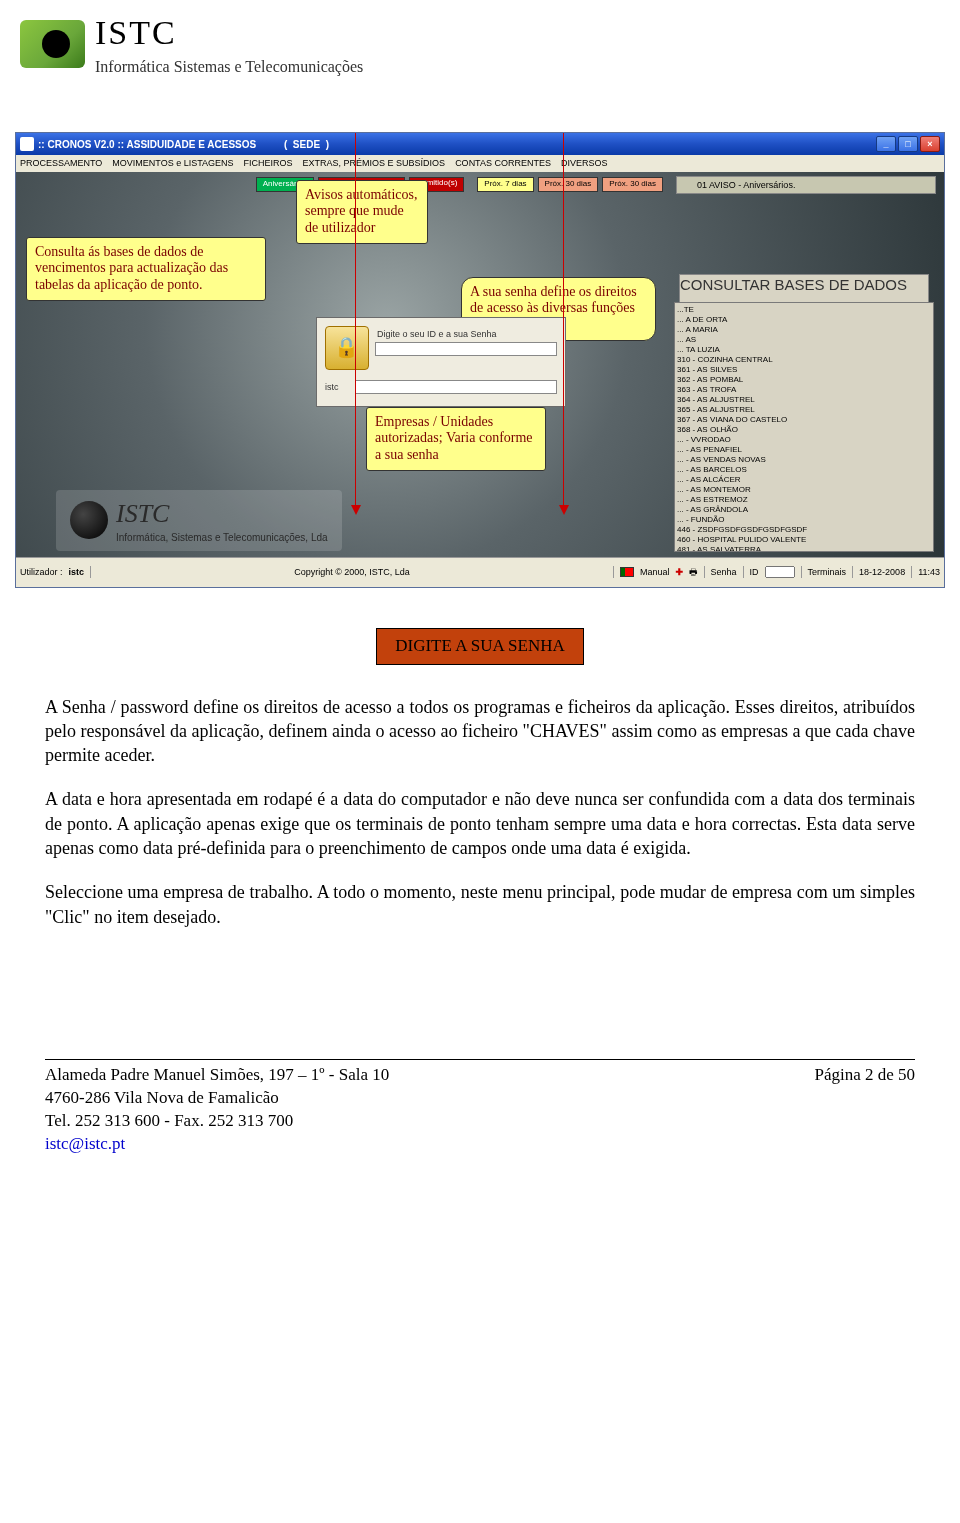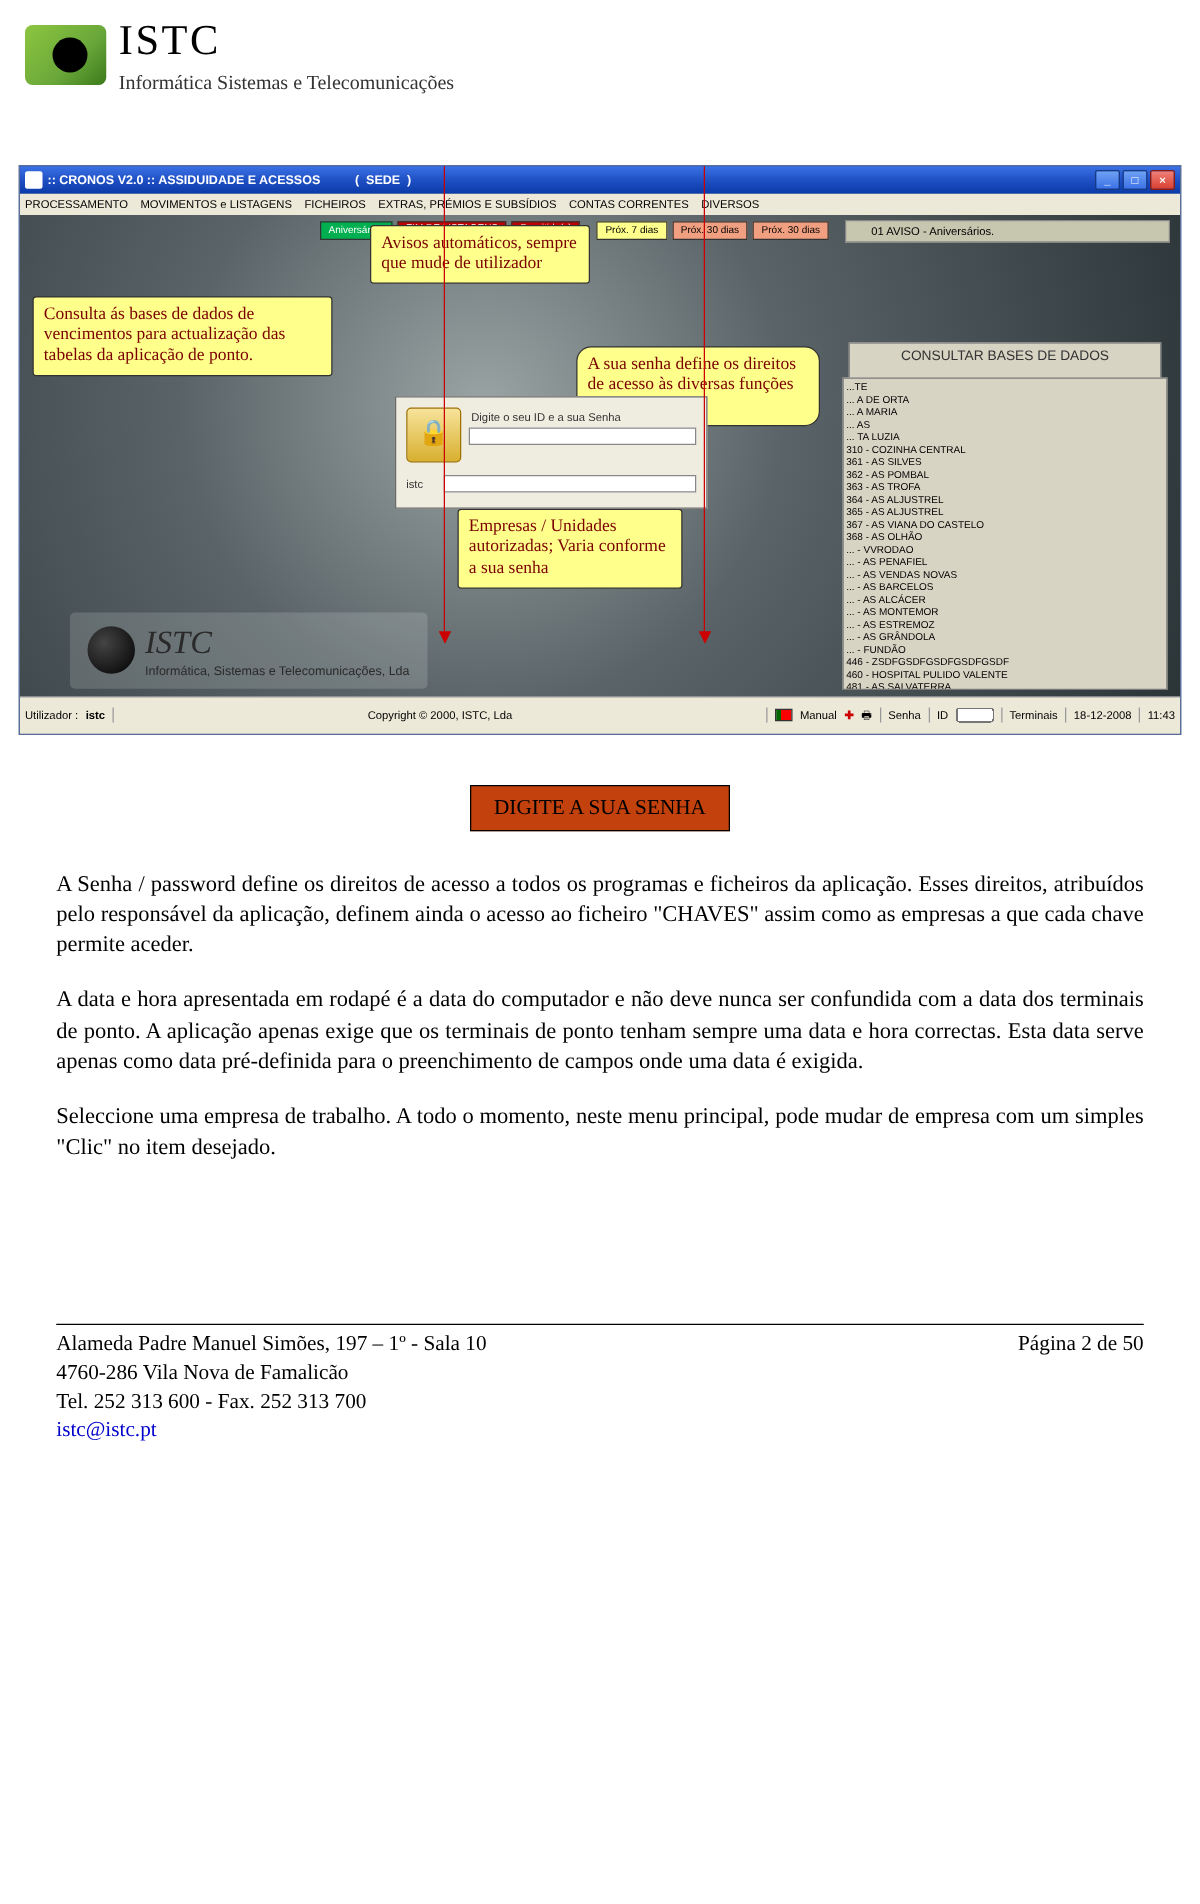--- a/index.html
+++ b/index.html
@@ -101,21 +101,21 @@
   .badge.green { background: #00b050; color:#fff; }
   .badge.red { background: #c00000; color:#fff; text-align:center; line-height:1.0;}
   .aviso-line {
     background: #c7c7b0; color:#000; font-size:9px; padding:2px 20px;
     width: 260px; text-align:left; border:1px solid #888;
   }
   .consultar-btn {
     position: absolute; top: 102px; right: 15px;
     width: 250px; height: 32px;
     background: #d8d4c4; border:1px solid #888;
-    font-size: 11px; text-align:center; line-height:20px; color:#333;
+    font-size: 15px; line-height:20px; color:#333;
   }
   .login-box {
     position: absolute; top: 145px; left: 300px;
     width: 250px; height: 90px;
     background: #efece0; border: 1px solid #6b6b6b;
     padding: 4px;
   }
   .login-box .hdr { font-size: 9px; color:#333; padding:2px; }
   .login-box .body { display:flex; gap:6px; align-items:flex-start; padding:4px;}
   .lock-icon {
@@ -245,21 +245,21 @@
         <span class="badge">Próx. 7 dias</span>
         <span class="badge" style="background:#f0a080">Próx. 30 dias</span>
         <span class="badge" style="background:#f0a080">Próx. 30 dias</span>
       </div>
       <div class="aviso-line">01 AVISO - Aniversários.</div>
     </div>
 
     <div class="consultar-btn">CONSULTAR BASES DE DADOS</div>
 
     <div class="callout" style="top:65px; left:10px; width:240px">Consulta ás bases de dados de vencimentos para actualização das tabelas da aplicação de ponto.</div>
-    <div class="callout" style="top:8px; left:280px; width:176px">Avisos automáticos, sempre que mude de utilizador</div>
+    <div class="callout" style="top:8px; left:280px; width:132px">Avisos automáticos, sempre que mude de utilizador</div>
     <div class="callout" style="top:105px; left:445px; width:195px; border-radius:12px">A sua senha define os direitos de acesso às diversas funções da aplicação</div>
     <div class="callout" style="top:235px; left:350px; width:180px">Empresas / Unidades autorizadas; Varia conforme a sua senha</div>
 
     <div class="login-box">
       <div class="body">
         <div class="lock-icon">🔒</div>
         <div style="flex:1">
           <div class="hdr">Digite o seu ID e a sua Senha</div>
           <input type="text" style="">
         </div>

